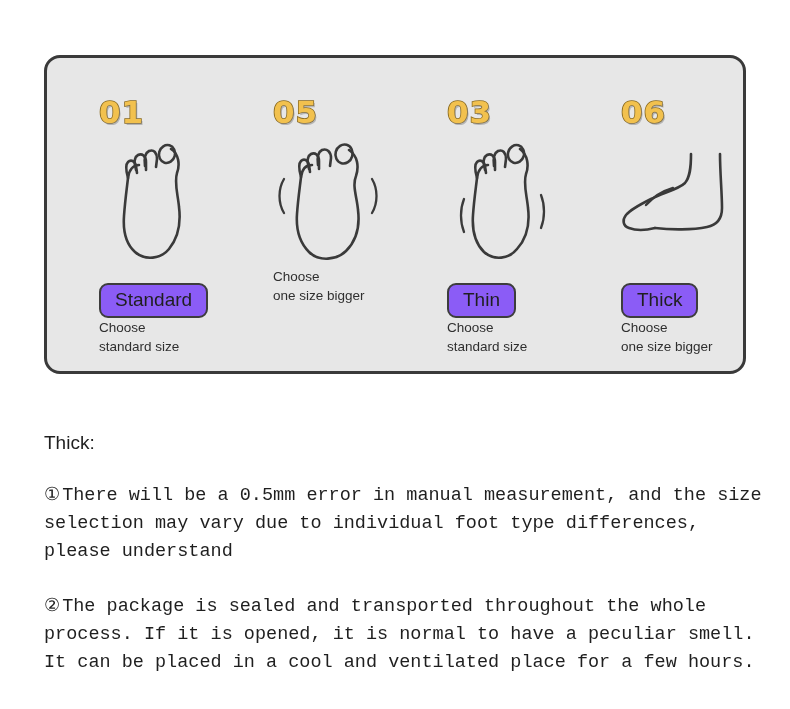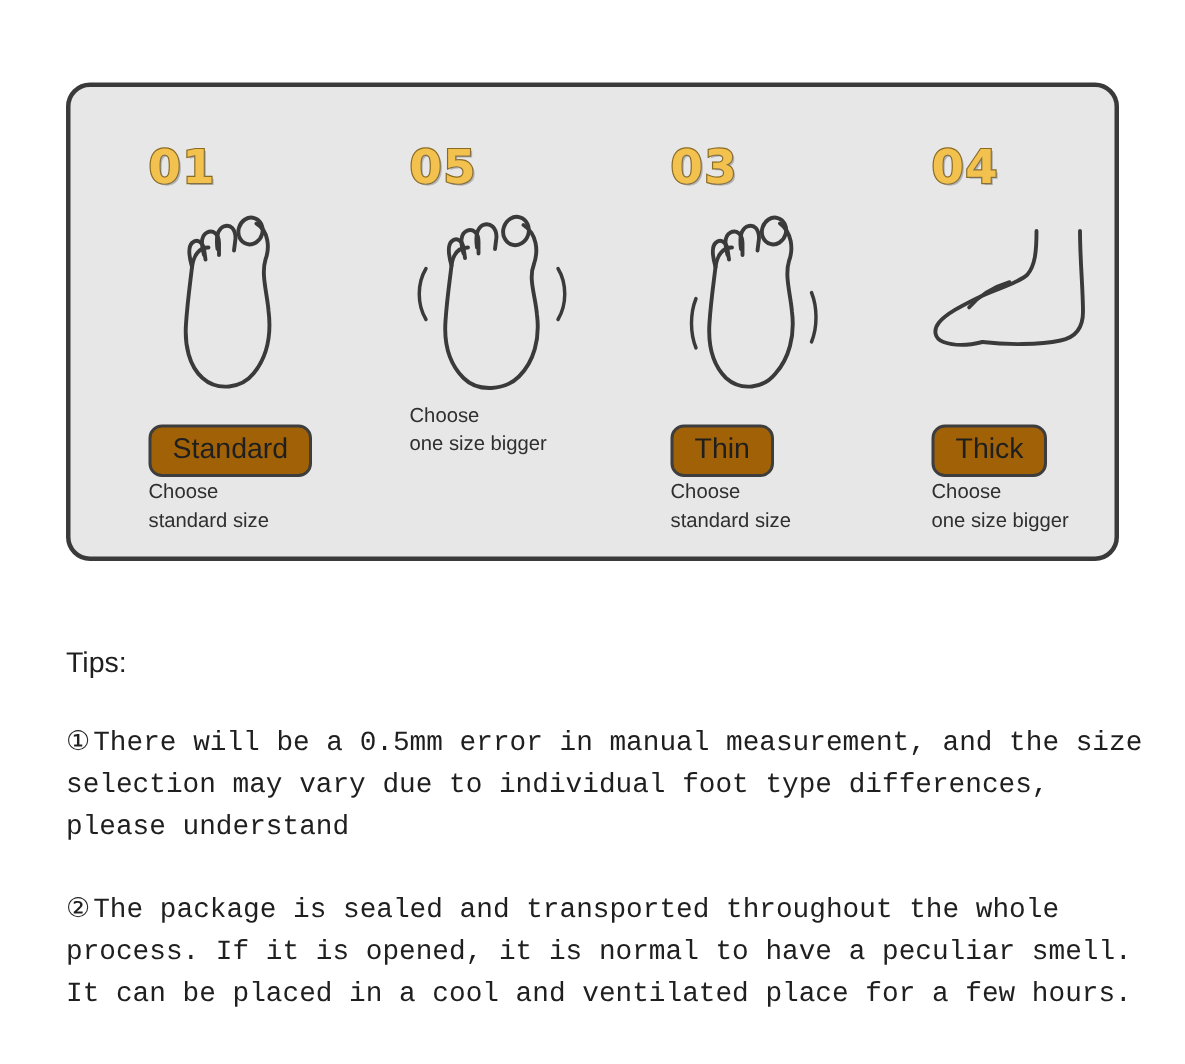--- a/index.html
+++ b/index.html
@@ -66,21 +66,21 @@
   .foot-art {
     margin-top: 9px;
     height: 130px;
     width: 118px;
     display: block;
   }
   .foot-art svg { display: block; }
 
   .type-button {
     margin-top: 16px;
-    background: #a16207;
+    background: #8b5cf6;
     border: 2px solid #3d3d3d;
     border-radius: 9px;
     padding: 4px 14px 5px 14px;
     font-family: "Liberation Sans", sans-serif;
     font-size: 19px;
     color: #1f1f1f;
     line-height: 1.15;
     white-space: nowrap;
     box-sizing: border-box;
     cursor: pointer;
@@ -182,40 +182,40 @@
             <path d="M94 58 C98 68 98 81 94 91" stroke-width="2.3"></path>
           </g>
         </svg>
       </div>
       <button class="type-button">Thin</button>
       <div class="choose-caption">Choose
 standard size</div>
     </div>
 
     <div class="guide-col">
-      <div class="step-number">04</div>
+      <div class="step-number">06</div>
       <div class="foot-art">
         <svg width="118" height="130" viewBox="0 0 118 130">
           <g fill="none" stroke="#3a3a3a" stroke-width="2.6" stroke-linecap="round" stroke-linejoin="round">
             <path d="M70 17 C70 31 69 40 64 46 C58 52 42 56 30 62 C20 67 10 72 5 78 C1 83 2 89 8 91 C16 94 26 93 34 91"></path>
             <path d="M34 91 C50 93 72 93 86 90 C96 88 101 82 101 71 C101 56 99 36 99 17"></path>
             <path d="M25 68 C32 60 42 54 52 51" stroke-width="2.4"></path>
           </g>
         </svg>
       </div>
       <button class="type-button">Thick</button>
       <div class="choose-caption">Choose
 one size bigger</div>
     </div>
 
   </div>
 </div>
 
 <div id="tips-section">
-  <p class="tips-heading">Tips:</p>
+  <p class="tips-heading">Thick:</p>
 
   <div class="tip-row">
     <span class="tip-marker">①</span><span class="tip-text">There will be a 0.5mm error in manual measurement, and the size selection may vary due to individual foot type differences, please understand</span>
   </div>
 
   <div class="tip-row">
     <span class="tip-marker">②</span><span class="tip-text">The package is sealed and transported throughout the whole process. If it is opened, it is normal to have a peculiar smell. It can be placed in a cool and ventilated place for a few hours.</span>
   </div>
 </div>
 

